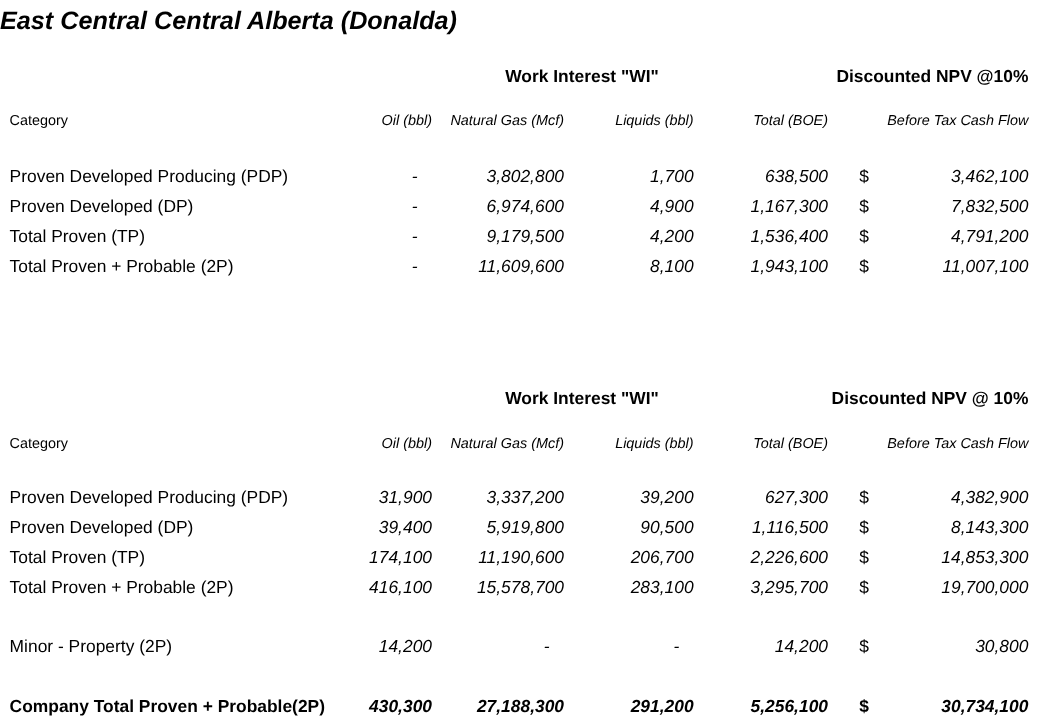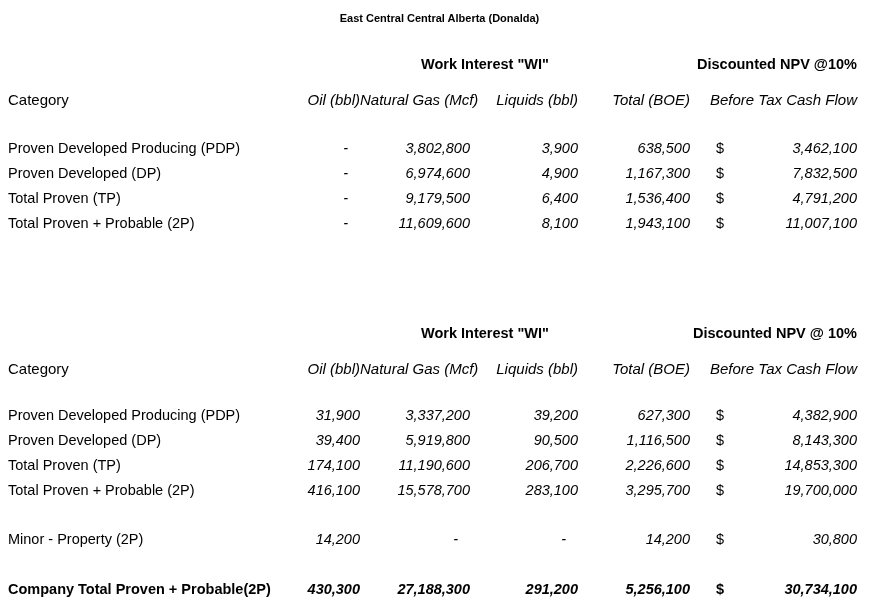--- a/index.html
+++ b/index.html
@@ -2,25 +2,25 @@
 <html><head>
 <meta charset="utf-8">
 <style>
   html,body { margin:0; padding:0; background:#ffffff; }
   .page {
     position:relative; width:879px; height:607px; background:#ffffff;
     color:#000000; font-family:"Liberation Sans", sans-serif; font-size:14.5px;
     overflow:hidden;
   }
   .abs { position:absolute; left:0; }
-  .title { width:879px; text-align:center; font-weight:700; font-size:11px; line-height:22px; }
+  .title { width:879px; font-weight:700; font-size:21px; line-height:22px;font-style:italic; }
   .grid { display:grid; width:857px; line-height:18px; }
   .row7 { grid-template-columns:300px 60px 110px 108px 112px 40px 127px; }
   .row3 { grid-template-columns:280px 410px 167px; font-weight:700; font-size:14.5px; }
-  .rowh { grid-template-columns:300px 60px 110px 108px 112px 167px; font-size:15px; }
+  .rowh { grid-template-columns:300px 60px 110px 108px 112px 167px; font-size:12px; }
   .c { white-space:nowrap; }
   .cat { padding-left:8px; text-align:left; }
   .num { text-align:right;font-style:italic; }
   .usd { padding-left:26px; text-align:left; }
   .dash { padding-right:12px; }
   .center { text-align:center; }
   .right { text-align:right; }
   .bold { font-weight:700; }
 </style>
 </head>
@@ -42,41 +42,41 @@
     <div class="c num">Natural Gas (Mcf)</div>
     <div class="c num">Liquids (bbl)</div>
     <div class="c num">Total (BOE)</div>
     <div class="c num">Before Tax Cash Flow</div>
   </div>
 
   <div class="abs grid row7" style="top:139px">
     <div class="c cat">Proven Developed Producing (PDP)</div>
     <div class="c num dash">-</div>
     <div class="c num">3,802,800</div>
-    <div class="c num">3,900</div>
+    <div class="c num">1,700</div>
     <div class="c num">638,500</div>
     <div class="c usd">$</div>
     <div class="c num">3,462,100</div>
   </div>
 
   <div class="abs grid row7" style="top:164px">
     <div class="c cat">Proven Developed (DP)</div>
     <div class="c num dash">-</div>
     <div class="c num">6,974,600</div>
     <div class="c num">4,900</div>
     <div class="c num">1,167,300</div>
     <div class="c usd">$</div>
     <div class="c num">7,832,500</div>
   </div>
 
   <div class="abs grid row7" style="top:189px">
     <div class="c cat">Total Proven (TP)</div>
     <div class="c num dash">-</div>
     <div class="c num">9,179,500</div>
-    <div class="c num">6,400</div>
+    <div class="c num">4,200</div>
     <div class="c num">1,536,400</div>
     <div class="c usd">$</div>
     <div class="c num">4,791,200</div>
   </div>
 
   <div class="abs grid row7" style="top:214px">
     <div class="c cat">Total Proven + Probable (2P)</div>
     <div class="c num dash">-</div>
     <div class="c num">11,609,600</div>
     <div class="c num">8,100</div>

